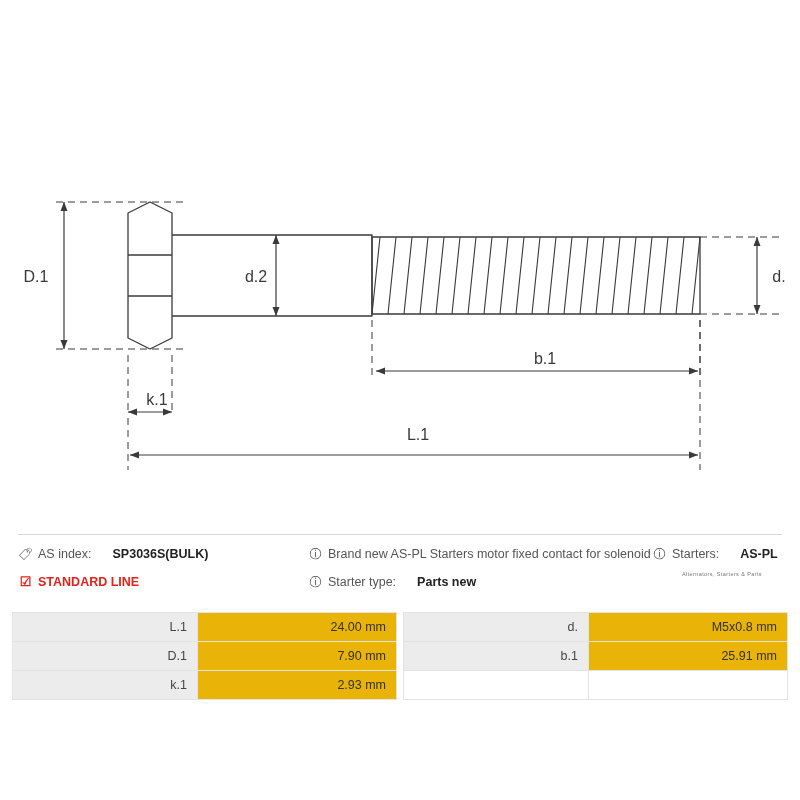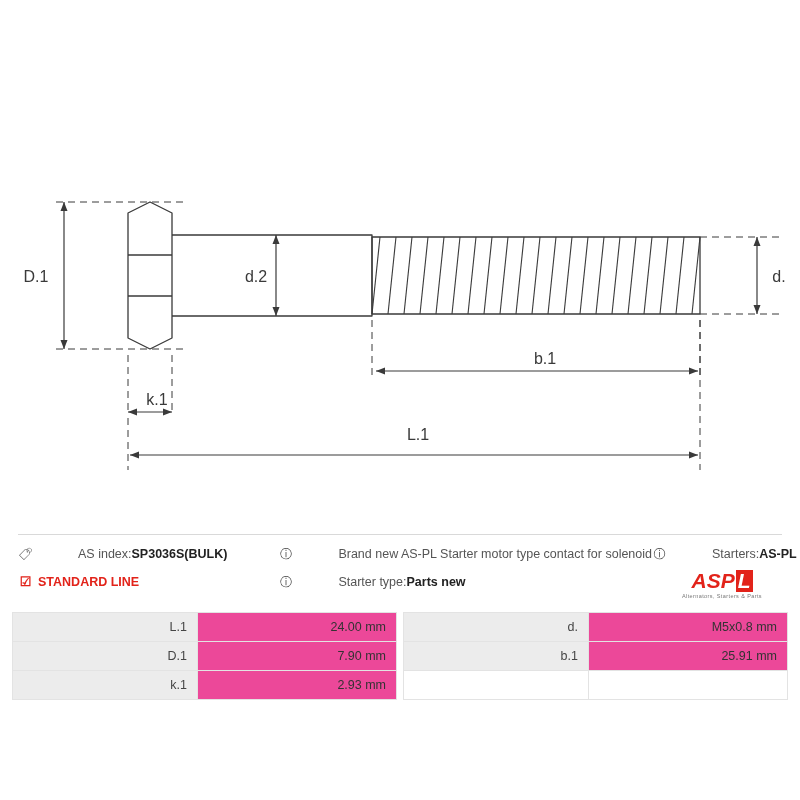--- a/index.html
+++ b/index.html
@@ -47,22 +47,22 @@
 
   .info-line {
     display: flex;
     align-items: center;
     font-size: 12.5px;
     color: #555555;
     line-height: 20px;
     margin-bottom: 8px;
     white-space: nowrap;
   }
-  .info-line .lbl { color: #555555; margin-left: 40px; }
-  .info-line .val { color: #222222; font-weight: bold; margin-left: 0; }
+  .info-line .lbl { color: #555555; }
+  .info-line .val { color: #222222; font-weight: bold; margin-left: 21px; }
 
   .ico {
     display: inline-block;
     width: 15px;
     margin-right: 5px;
     text-align: center;
     font-size: 12px;
     color: #444444;
     flex: 0 0 15px;
   }
@@ -129,21 +129,21 @@
     font-size: 12.5px;
     padding: 0 10px;
   }
   .spec-table td.k {
     width: 185px;
     background: #ececec;
     color: #444444;
     text-align: right;
   }
   .spec-table td.v {
-    background: #ec4899;
+    background: #eab308;
     color: #333333;
     text-align: right;
   }
   .spec-table td.empty { background: #ffffff; border-color: #e3e3e3; }
   .spacer { width: 6px; }
 </style>
 </head>
 <body>
 
 <div id="page">
@@ -248,40 +248,39 @@
         </div>
         <div class="standard-line">
           <span class="ico">☑</span>
           <span>STANDARD LINE</span>
         </div>
       </div>
 
       <div class="col-b">
         <div class="info-line">
           <span class="ico">ⓘ</span>
-          <span class="lbl">Brand new AS-PL Starter motor type contact for solenoid</span>
+          <span class="lbl">Brand new AS-PL Starters motor fixed contact for solenoid</span>
         </div>
         <div class="info-line">
           <span class="ico">ⓘ</span>
           <span class="lbl">Starter type:</span>
           <span class="val">Parts new</span>
         </div>
       </div>
 
       <div class="col-c">
         <div class="info-line">
           <span class="ico">ⓘ</span>
           <span class="lbl">Starters:</span>
           <span class="val">AS-PL</span>
         </div>
       </div>
     </div>
 
     <div id="logo">
-      <div class="mark"><span>AS</span><span>P</span><span class="sq">L</span></div>
       <div class="sub">Alternators, Starters &amp; Parts</div>
     </div>
   </div>
 
   <div id="specs">
     <table class="spec-table">
       <tbody>
         <tr>
           <td class="k">L.1</td>
           <td class="v">24.00 mm</td>

